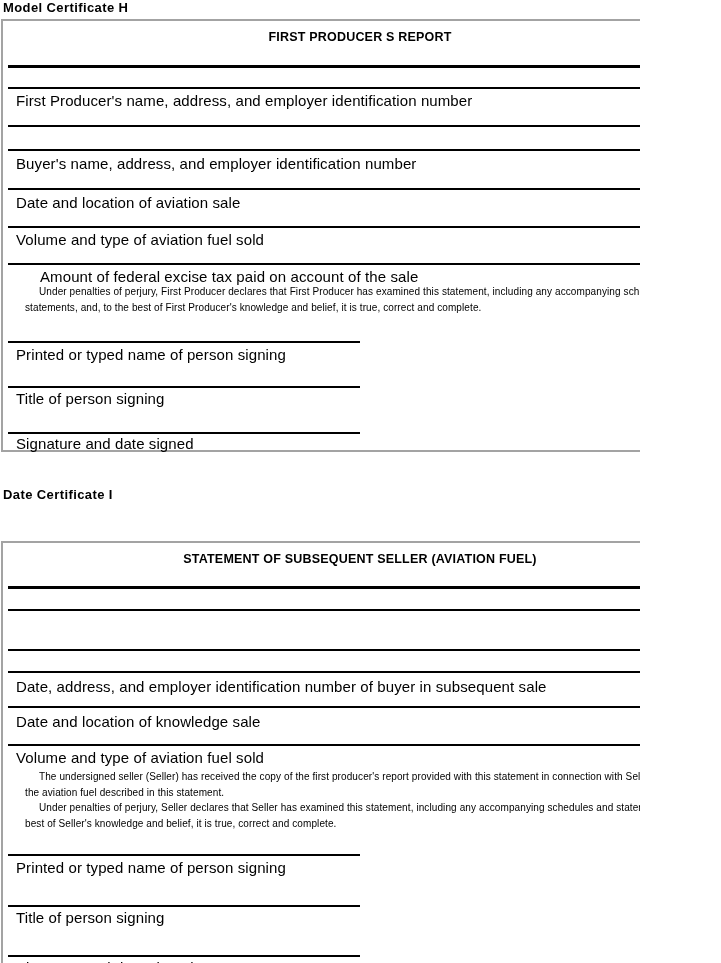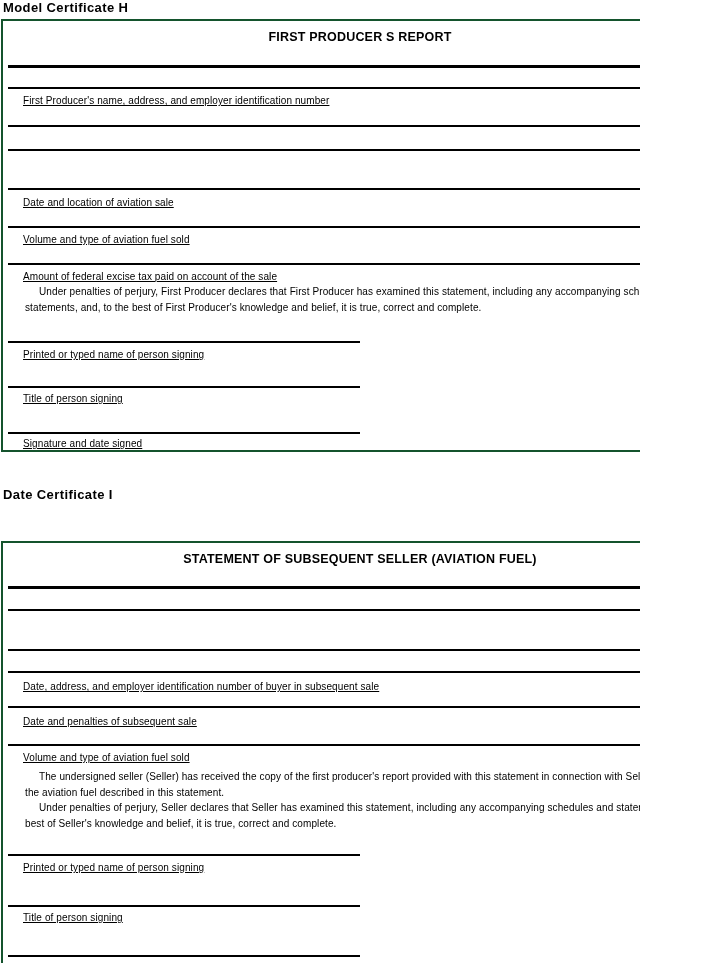--- a/index.html
+++ b/index.html
@@ -21,21 +21,21 @@
     left: 3px;
     font-size: 13px;
     font-weight: bold;
     letter-spacing: 0.4px;
     white-space: nowrap;
   }
   .box {
     position: absolute;
     left: 1px;
     width: 718px;
-    border: 2px solid #14532d;
+    border: 2px solid #a3a3a3;
     box-sizing: border-box;
     background: #ffffff;
   }
   .hdr {
     position: absolute;
     left: 0;
     width: 100%;
     text-align: center;
     font-size: 12.5px;
     font-weight: bold;
@@ -46,26 +46,25 @@
     position: absolute;
     left: 5px;
     right: 5px;
     height: 2px;
     background: #000000;
   }
   .rule.thick { height: 3px; }
   .rule.half { right: auto; width: 352px; }
   .lbl {
     position: absolute;
-    left: 20px;
-    font-size: 10px;
+    left: 13px;
+    font-size: 15px;
     line-height: 14px;
     white-space: nowrap;
     letter-spacing: 0.1px;
-    text-decoration: underline;
   }
   .para {
     position: absolute;
     left: 22px;
     width: 702px;
     font-size: 10px;
     line-height: 15.5px;
     text-indent: 14px;
     letter-spacing: 0.1px;
   }
@@ -80,29 +79,30 @@
   <div class="box" style="top:19px; height:433px;">
 
     <div class="hdr" style="top:9px;">FIRST PRODUCER S REPORT</div>
 
     <div class="rule thick" style="top:44px;"></div>
     <div class="rule" style="top:66px;"></div>
     <div class="lbl" style="top:73px;">First Producer's name, address, and employer identification number</div>
 
     <div class="rule" style="top:104px;"></div>
     <div class="rule" style="top:128px;"></div>
+    <div class="lbl" style="top:136px;">Buyer's name, address, and employer identification number</div>
 
     <div class="rule" style="top:167px;"></div>
     <div class="lbl" style="top:175px;">Date and location of aviation sale</div>
 
     <div class="rule" style="top:205px;"></div>
     <div class="lbl" style="top:212px;">Volume and type of aviation fuel sold</div>
 
     <div class="rule" style="top:242px;"></div>
-    <div class="lbl" style="top:249px;">Amount of federal excise tax paid on account of the sale</div>
+    <div class="lbl" style="top:249px;margin-left:24px;">Amount of federal excise tax paid on account of the sale</div>
 
     <div class="para" style="top:263px;">Under penalties of perjury, First Producer declares that First Producer has examined this statement, including any accompanying schedules and statements, and, to the best of First Producer's knowledge and belief, it is true, correct and complete.</div>
 
     <div class="rule half" style="top:320px;"></div>
     <div class="lbl" style="top:327px;">Printed or typed name of person signing</div>
 
     <div class="rule half" style="top:365px;"></div>
     <div class="lbl" style="top:371px;">Title of person signing</div>
 
     <div class="rule half" style="top:411px;"></div>
@@ -116,21 +116,21 @@
     <div class="hdr" style="top:9px;">STATEMENT OF SUBSEQUENT SELLER (AVIATION FUEL)</div>
 
     <div class="rule thick" style="top:43px;"></div>
     <div class="rule" style="top:66px;"></div>
 
     <div class="rule" style="top:106px;"></div>
     <div class="rule" style="top:128px;"></div>
     <div class="lbl" style="top:137px;">Date, address, and employer identification number of buyer in subsequent sale</div>
 
     <div class="rule" style="top:163px;"></div>
-    <div class="lbl" style="top:172px;">Date and penalties of subsequent sale</div>
+    <div class="lbl" style="top:172px;">Date and location of knowledge sale</div>
 
     <div class="rule" style="top:201px;"></div>
     <div class="lbl" style="top:208px;">Volume and type of aviation fuel sold</div>
 
     <div class="para" style="top:226px;">The undersigned seller (Seller) has received the copy of the first producer's report provided with this statement in connection with Seller's purchase of the aviation fuel described in this statement.</div>
 
     <div class="para" style="top:257px;">Under penalties of perjury, Seller declares that Seller has examined this statement, including any accompanying schedules and statements, and, to the best of Seller's knowledge and belief, it is true, correct and complete.</div>
 
     <div class="rule half" style="top:311px;"></div>
     <div class="lbl" style="top:318px;">Printed or typed name of person signing</div>

